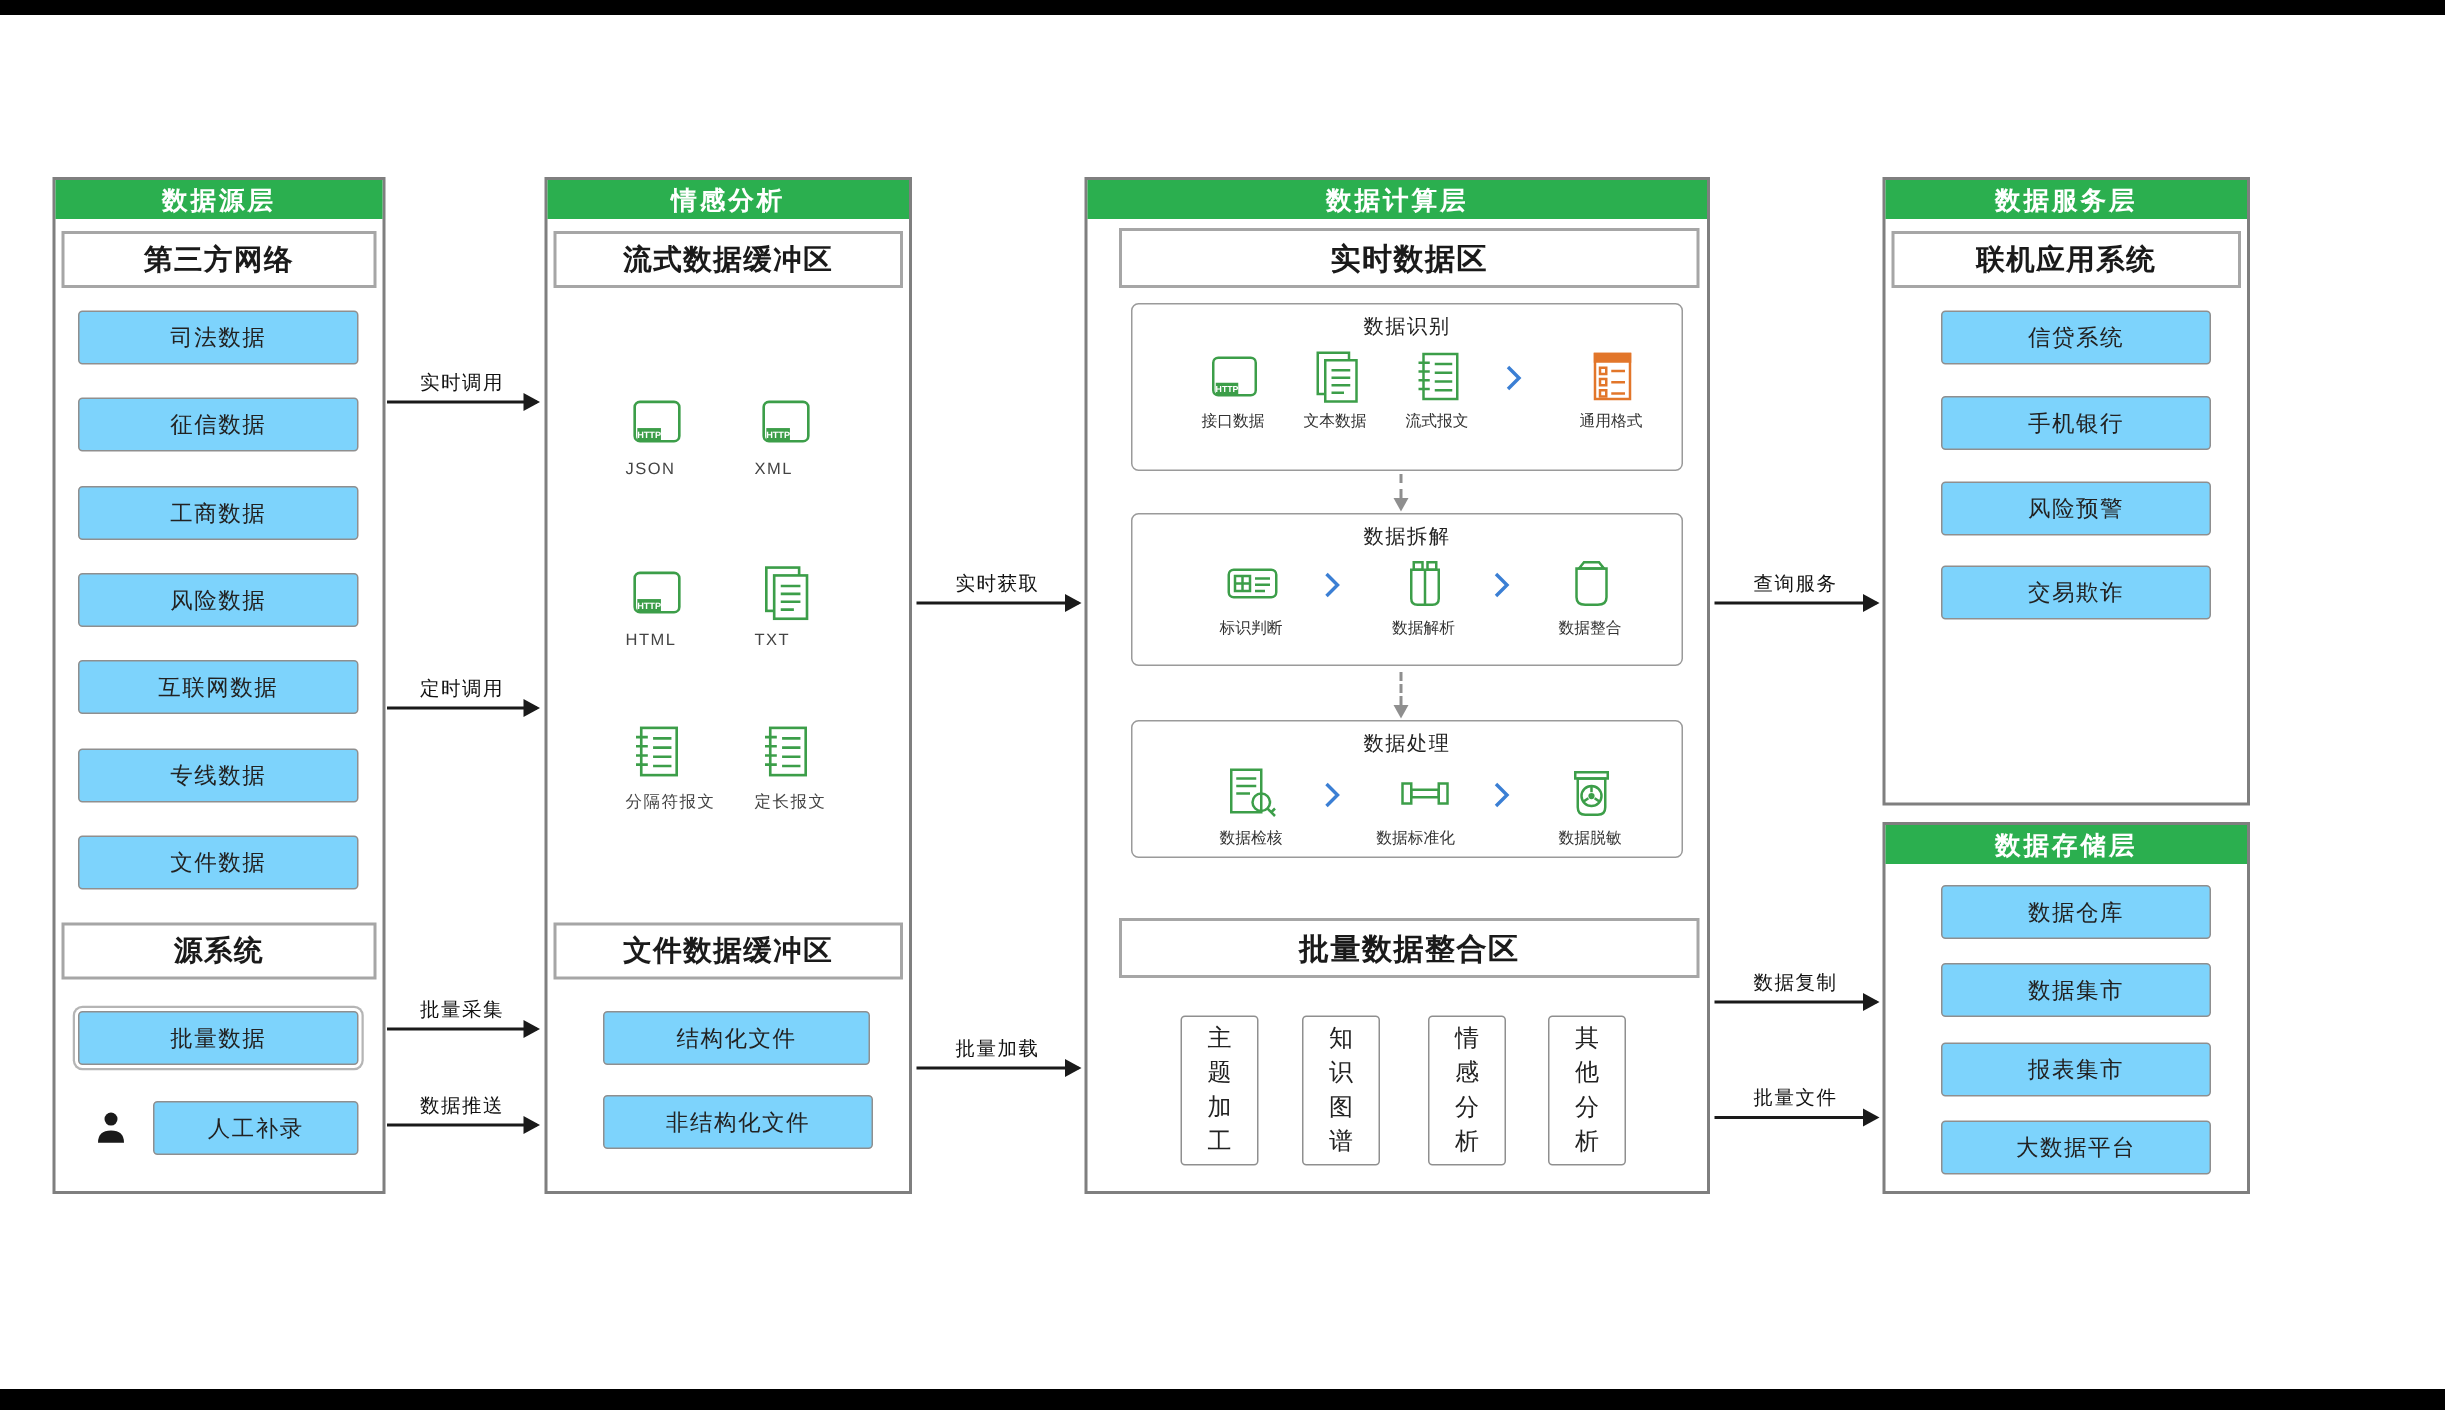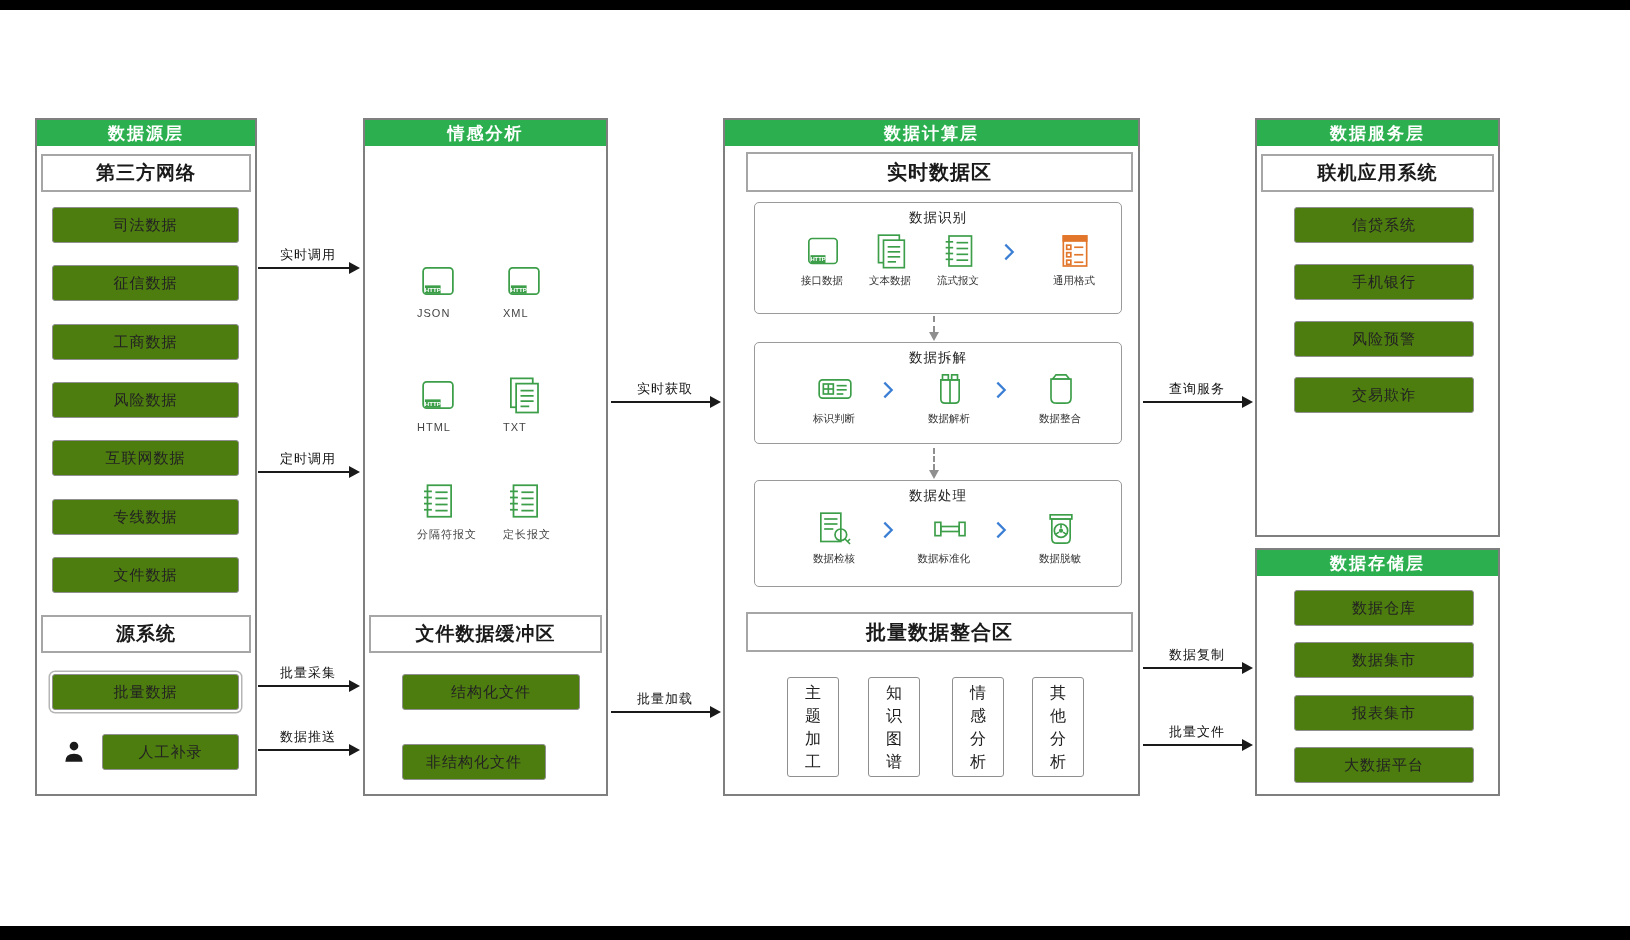--- a/index.html
+++ b/index.html
@@ -18,21 +18,21 @@
     height:26px; background:var(--green); color:#fff; font-weight:bold;
     font-size:17px; letter-spacing:2px; display:flex; align-items:center; justify-content:center;
   }
   .sec-title {
     position:absolute; left:4px; right:4px; height:38px; background:#fff;
     border:2px solid #a6a6a6; font-weight:bold; font-size:19px;
     display:flex; align-items:center; justify-content:center; letter-spacing:1px;
   }
   .sec-title.big { height:40px; font-size:20px; left:5px; right:5px;margin-left:16px; }
   .node {
-    position:absolute; background:#4d7c0f; border:1.5px solid #8f8f8f; border-radius:3px;
+    position:absolute; background:#7dd3fc; border:1.5px solid #8f8f8f; border-radius:3px;
     display:flex; align-items:center; justify-content:center; font-size:15px;
     letter-spacing:1px; color:#222;
   }
   .node.dbl { box-shadow:0 0 0 2px #fff, 0 0 0 3.5px #b5b5b5; }
   .vnode {
     position:absolute; background:#fff; border:1.5px solid #8f8f8f; border-radius:3px;
     display:flex; align-items:center; justify-content:center;
   }
   .vnode span { width:1.1em; word-break:break-all; line-height:1.45; text-align:center; font-size:16px; color:#222; }
   .sub {
@@ -170,20 +170,21 @@
     <div class="sec-title" style="top:495px">源系统</div>
     <div class="node dbl" style="left:15px;top:554px;width:187px;height:36px">批量数据</div>
     <svg class="ic" style="position:absolute;left:24px;top:619px;color:#1a1a1a" width="26" height="26">
         <use href="#sym-person"></use>
       </svg>
     <div class="node" style="left:65px;top:614px;width:137px;height:36px">人工补录</div>
   </section>
 
   <section class="col" style="left:363px;top:118px;width:245px;height:678px">
     <div class="col-header">情感分析</div>
+    <div class="sec-title" style="top:34px">流式数据缓冲区</div>
 
     <div class="bcell" style="left:52px;top:140px;width:64px">
       <svg class="ic" width="42" height="42">
           <use href="#sym-http"></use>
         </svg>
       <span class="ilabel">JSON</span>
     </div>
     <div class="bcell" style="left:138px;top:140px;width:64px">
       <svg class="ic" width="42" height="42">
           <use href="#sym-http"></use>
@@ -210,21 +211,21 @@
     </div>
     <div class="bcell" style="left:138px;top:360px;width:64px">
       <svg class="ic" width="42" height="42">
           <use href="#sym-notebook"></use>
         </svg>
       <span class="ilabel">定长报文</span>
     </div>
 
     <div class="sec-title" style="top:495px">文件数据缓冲区</div>
     <div class="node" style="left:37px;top:554px;width:178px;height:36px">结构化文件</div>
-    <div class="node" style="left:37px;top:624px;width:144px;height:36px">非结构化文件</div>
+    <div class="node" style="left:37px;top:610px;width:180px;height:36px">非结构化文件</div>
   </section>
 
   <section class="col" style="left:723px;top:118px;width:417px;height:678px">
     <div class="col-header">数据计算层</div>
     <div class="sec-title big" style="top:32px">实时数据区</div>
 
     <div class="sub" style="left:29px;top:82px;width:368px;height:112px">
       <div class="sub-title">数据识别</div>
       <div class="icell" style="left:28px;top:28px;width:60px">
         <svg class="ic" width="40" height="40">
@@ -280,21 +281,21 @@
       <div class="icell" style="left:266px;top:26px;width:60px">
         <svg class="ic" width="40" height="40">
             <use href="#sym-jar"></use>
           </svg>
         <span class="ilabel">数据整合</span>
       </div>
     </div>
 
     <div class="varrow" style="left:208px;top:328px;height:22px"></div>
 
-    <div class="sub" style="left:29px;top:360px;width:368px;height:107px">
+    <div class="sub" style="left:29px;top:360px;width:368px;height:92px">
       <div class="sub-title">数据处理</div>
       <div class="icell" style="left:40px;top:28px;width:60px">
         <svg class="ic" width="40" height="40">
             <use href="#sym-dockey"></use>
           </svg>
         <span class="ilabel">数据检核</span>
       </div>
       <svg class="chev" style="left:122px;top:38px" width="22" height="22" viewBox="0 0 24 24">
           <use href="#sym-chevron"></use>
         </svg>

